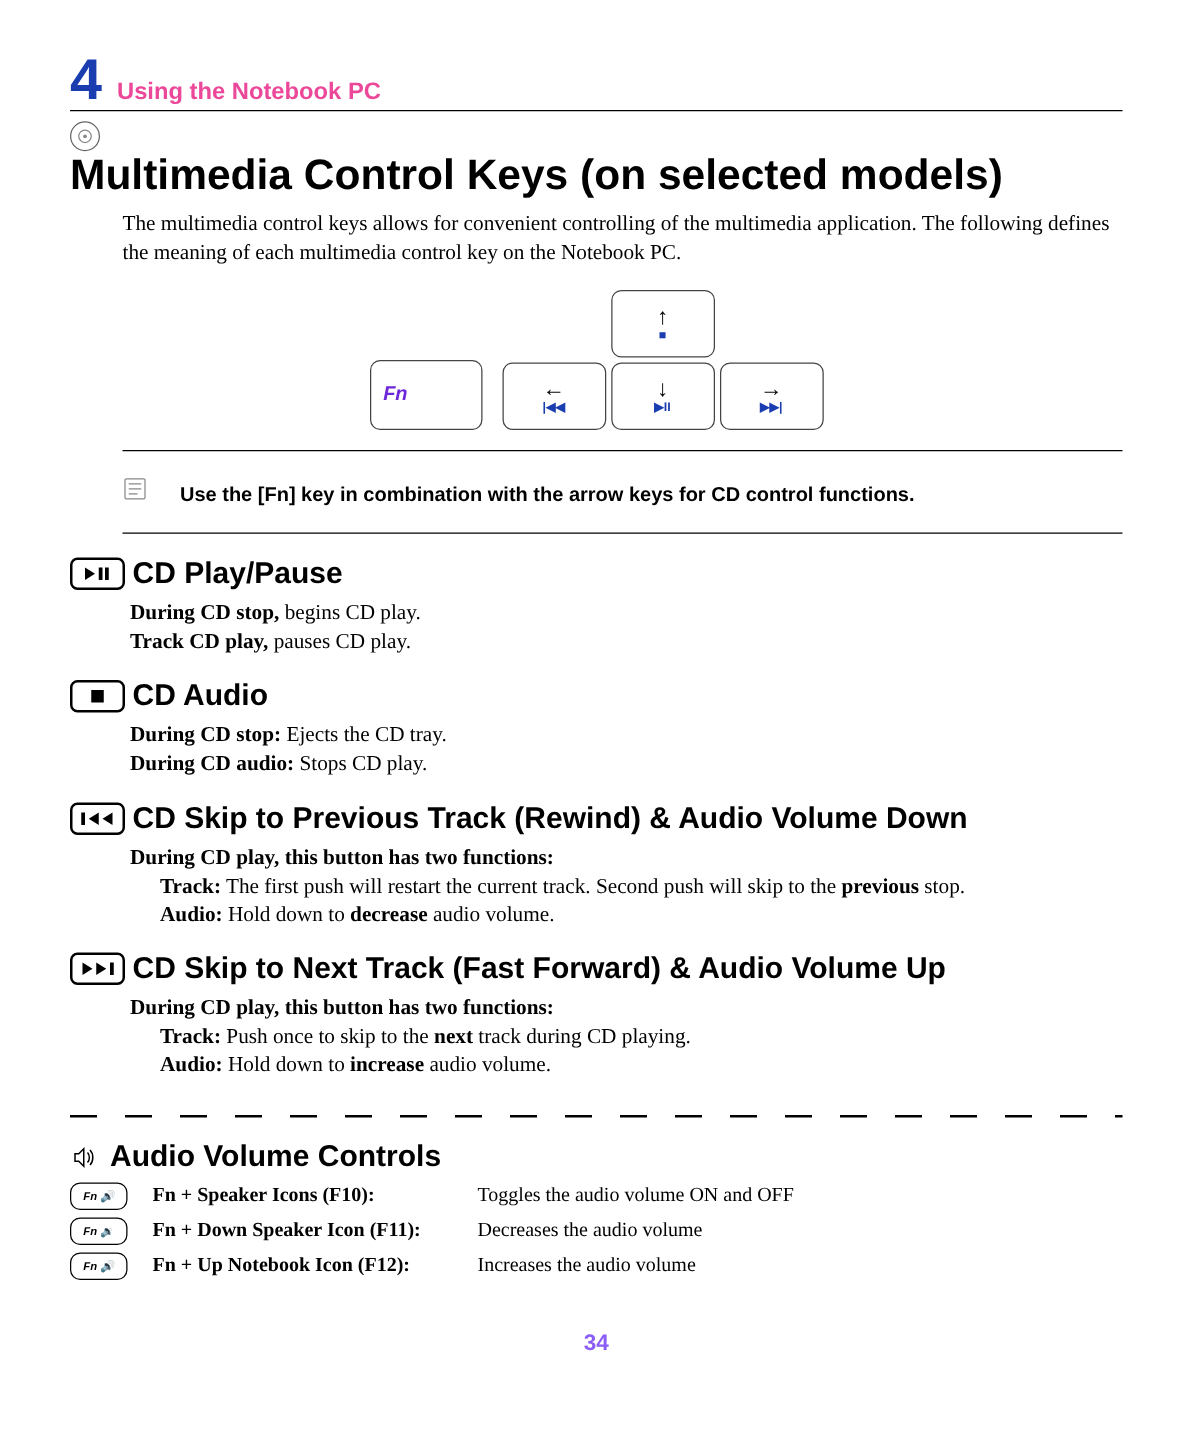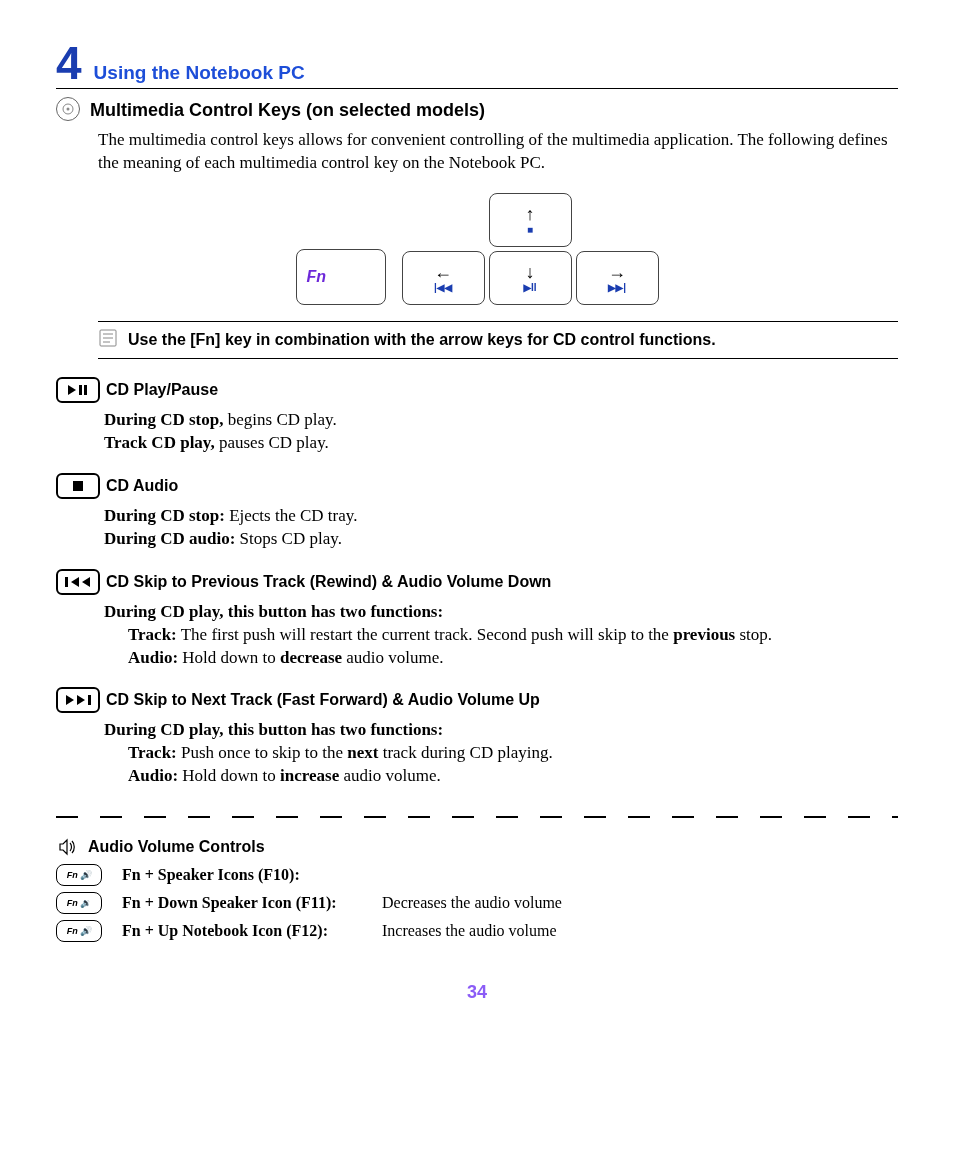--- a/index.html
+++ b/index.html
@@ -21,31 +21,32 @@
   .chapter-num {
     font-size: 46px;
     font-weight: bold;
     color: #1a3db0;
     margin-right: 12px;
     line-height: 1;
   }
   .chapter-title {
     font-size: 19px;
     font-weight: bold;
-    color: #1d4ed8;
+    color: #ec4899;
   }
   .h1 {
-    font-size: 18px;
+    font-size: 34px;
     font-weight: bold;
     margin: 6px 0 8px 0;
     display: flex;
-    align-items: flex-end;
+    align-items: flex-start;
+    flex-direction: column;
   }
   .h2 {
-    font-size: 16px;
+    font-size: 24px;
     font-weight: bold;
     margin: 18px 0 6px 0;
     display: flex;
     align-items: center;
   }
   .intro {
     font-family: "Times New Roman", serif;
     font-size: 17px;
     margin: 4px 0 18px 42px;
     line-height: 1.35;
@@ -59,24 +60,25 @@
   .body-text-indent {
     font-family: "Times New Roman", serif;
     font-size: 17px;
     margin: 0 0 0 72px;
     line-height: 1.35;
   }
   b { font-weight: bold; }
   .note-box {
     border-top: 1px solid #000;
     border-bottom: 1px solid #000;
-    padding: 6px 0;
+    padding: 20px 0;
     margin: 16px 0 12px 42px;
     display: flex;
-    align-items: center;
+    align-items: flex-end;
+    gap: 16px;
   }
   .note-text {
     font-weight: bold;
     font-size: 16px;
     margin-left: 10px;
   }
   .icon-bullet {
     display: inline-flex;
     align-items: center;
     justify-content: center;
@@ -289,20 +291,21 @@
         <path d="M13 6c2 2 2 6 0 8 M15 4c3 3 3 9 0 12" fill="none" stroke="#000" stroke-width="1.2"></path>
       </svg>
   </span>
   <span>Audio Volume Controls</span>
 </div>
 
 <div>
   <div class="vol-row">
     <span class="fn-combo-icon">Fn 🔊</span>
     <span class="vol-label">Fn + Speaker Icons (F10):</span>
+    <span class="vol-desc">Toggles the audio volume ON and OFF</span>
   </div>
   <div class="vol-row">
     <span class="fn-combo-icon">Fn 🔉</span>
     <span class="vol-label">Fn + Down Speaker Icon (F11):</span>
     <span class="vol-desc">Decreases the audio volume</span>
   </div>
   <div class="vol-row">
     <span class="fn-combo-icon">Fn 🔊</span>
     <span class="vol-label">Fn + Up Notebook Icon (F12):</span>
     <span class="vol-desc">Increases the audio volume</span>

